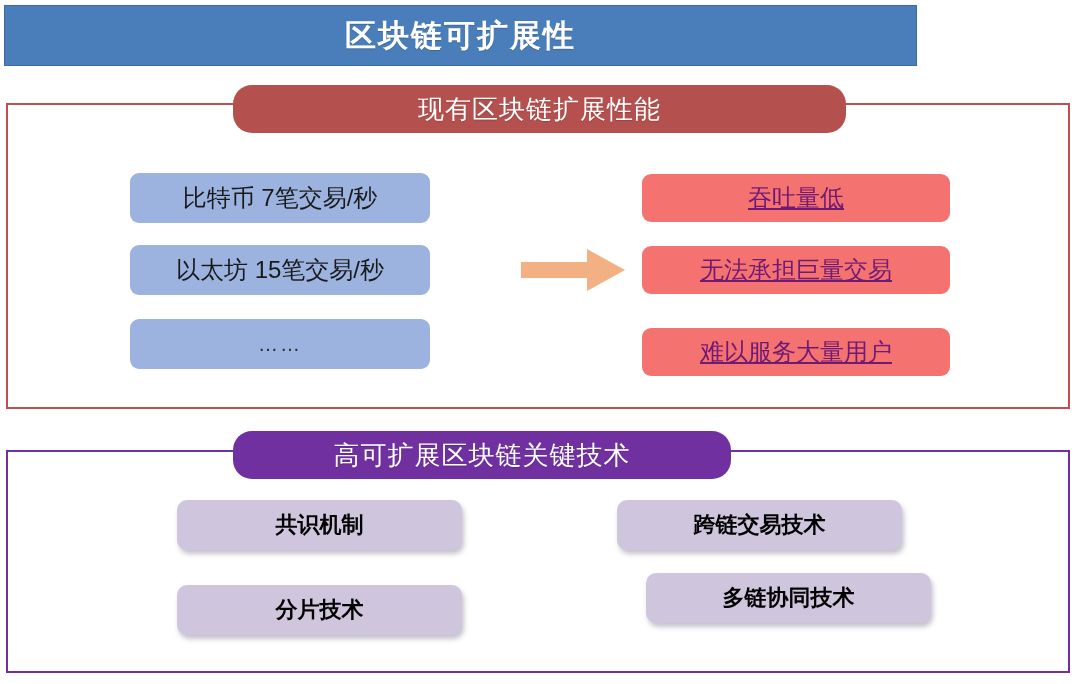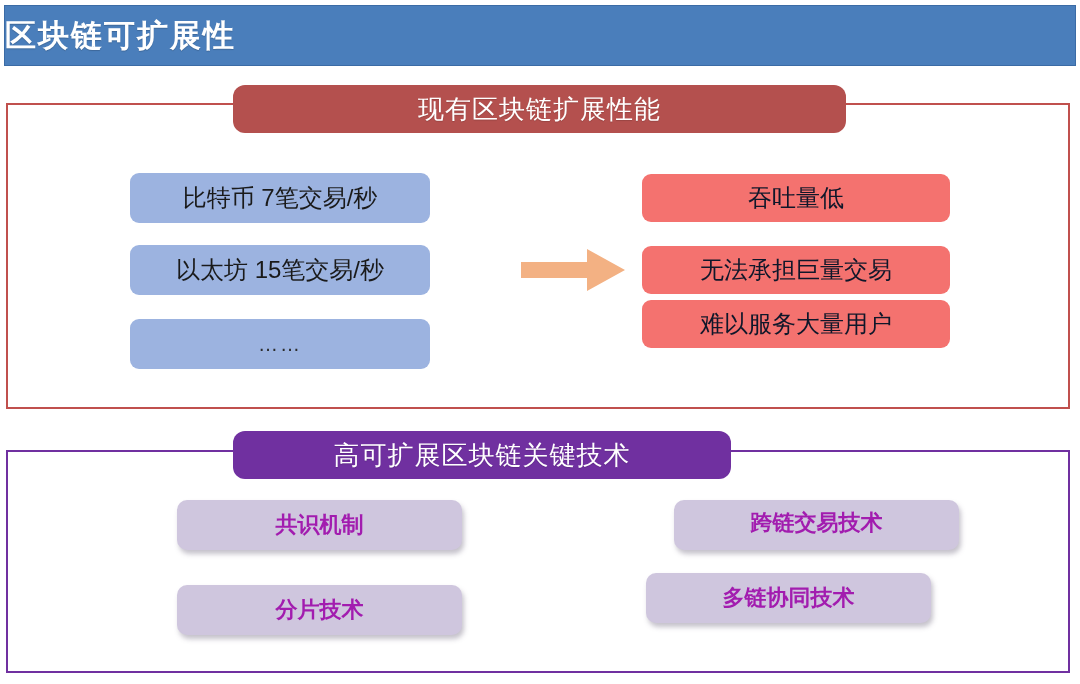--- a/index.html
+++ b/index.html
@@ -21,28 +21,28 @@
     position: absolute;
     inset: 0;
     background: #ffffff;
   }
 
   
   .title-banner {
     position: absolute;
     left: 4px;
     top: 5px;
-    width: 1072px;
+    width: 913px;
     height: 61px;
     background: #4a7ebb;
     border: 1px solid #3b6ba5;
     box-sizing: border-box;
     display: flex;
     align-items: center;
-    justify-content: flex-start;
+    justify-content: center;
   }
   .title-banner .title-text {
     color: #ffffff;
     font-size: 31px;
     font-weight: bold;
     letter-spacing: 2px;
     line-height: 1;
     text-shadow: 0 1px 1px rgba(0,0,0,0.18);
   }
 
@@ -67,21 +67,21 @@
     border: 2px solid #7030a0;
   }
 
   
   .section-pill {
     position: absolute;
     box-sizing: border-box;
     display: flex;
     align-items: center;
     justify-content: center;
-    border-radius: 12px;
+    border-radius: 19px;
     color: #ffffff;
     font-size: 26px;
     font-weight: 500;
     letter-spacing: 1px;
     line-height: 1;
     text-shadow: 0 1px 1px rgba(0,0,0,0.15);
   }
   .section-pill.red {
     left: 233px;
     top: 85px;
@@ -123,44 +123,45 @@
   .chip.blue.b3 { top: 319px; }
   .chip.blue.b3 .chip-text {
     font-size: 20px;
     letter-spacing: 2px;
     color: #2b2b2b;
   }
 
   .chip.red {
     background: #f4726f;
     border-radius: 9px;
-    color: #0f172a;
+    color: #701a75;
     font-size: 24px;
     font-weight: normal;
     width: 308px;
     height: 48px;
     left: 642px;
+    text-decoration: underline;
   }
   .chip.red.r1 { top: 174px; }
   .chip.red.r2 { top: 246px; }
-  .chip.red.r3 { top: 300px; }
+  .chip.red.r3 { top: 328px; }
 
   .chip.lilac {
     background: #cfc6de;
     border-radius: 10px;
-    color: #a21caf;
+    color: #000000;
     font-size: 22px;
     font-weight: bold;
     width: 285px;
     height: 50px;
     box-shadow: 2px 4px 5px rgba(90,80,105,0.35);
   }
   .chip.lilac.l1 { left: 177px; top: 500px; }
   .chip.lilac.l2 { left: 177px; top: 585px; }
-  .chip.lilac.l3 { left: 674px; top: 500px; font-family: Liberation Mono, monospace; }
+  .chip.lilac.l3 { left: 617px; top: 500px; }
   .chip.lilac.l4 { left: 646px; top: 573px; }
 
   
   .arrow {
     position: absolute;
     left: 519px;
     top: 246px;
     width: 110px;
     height: 48px;
   }

